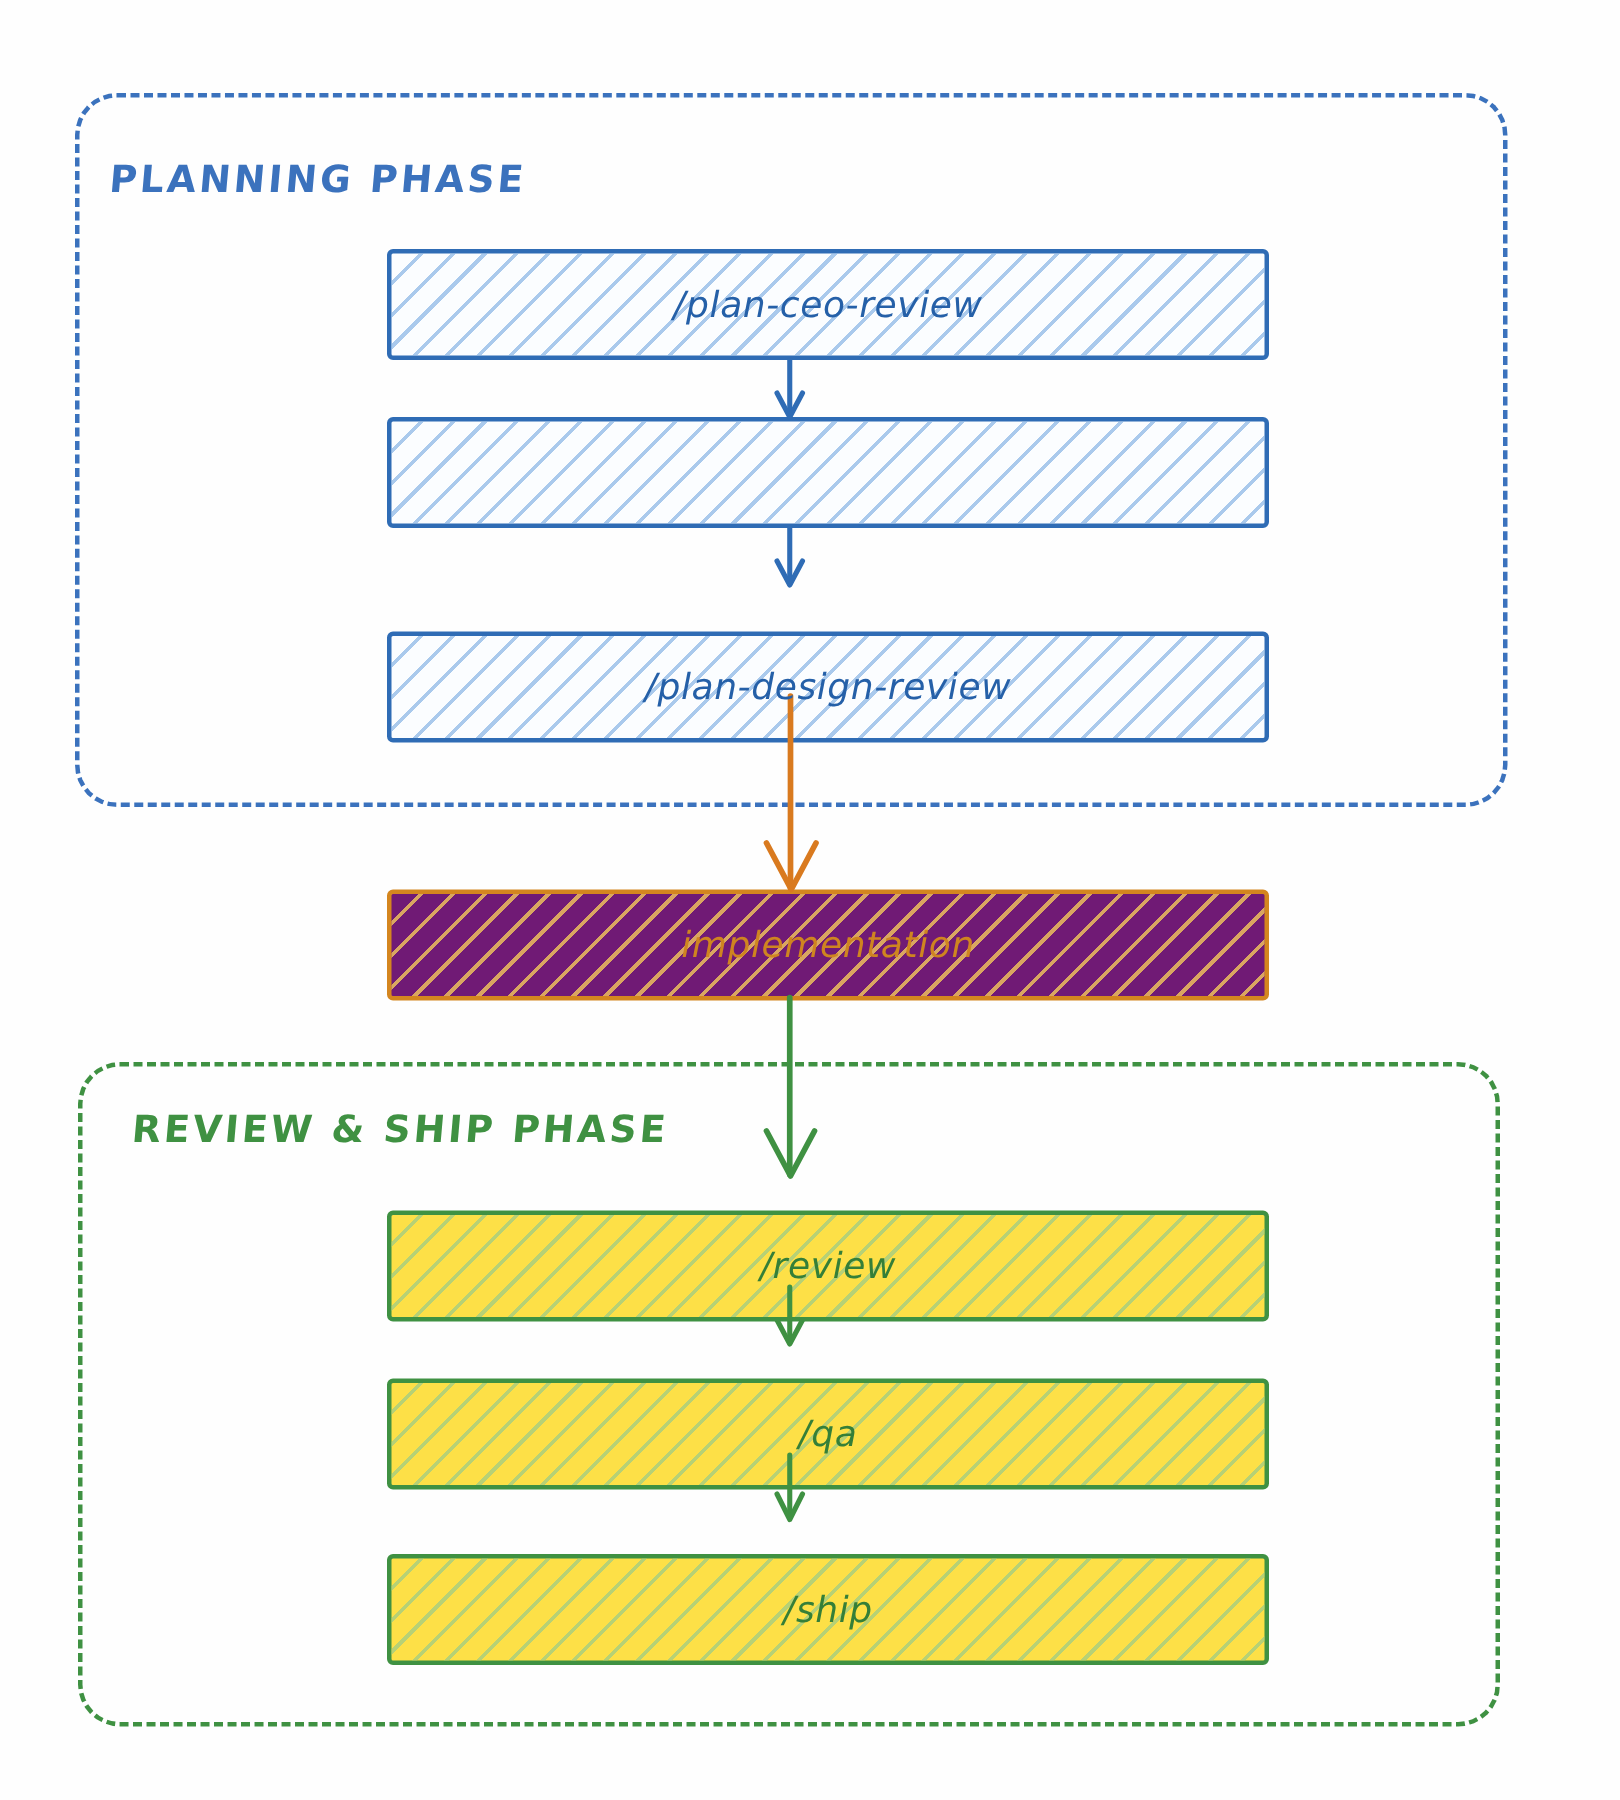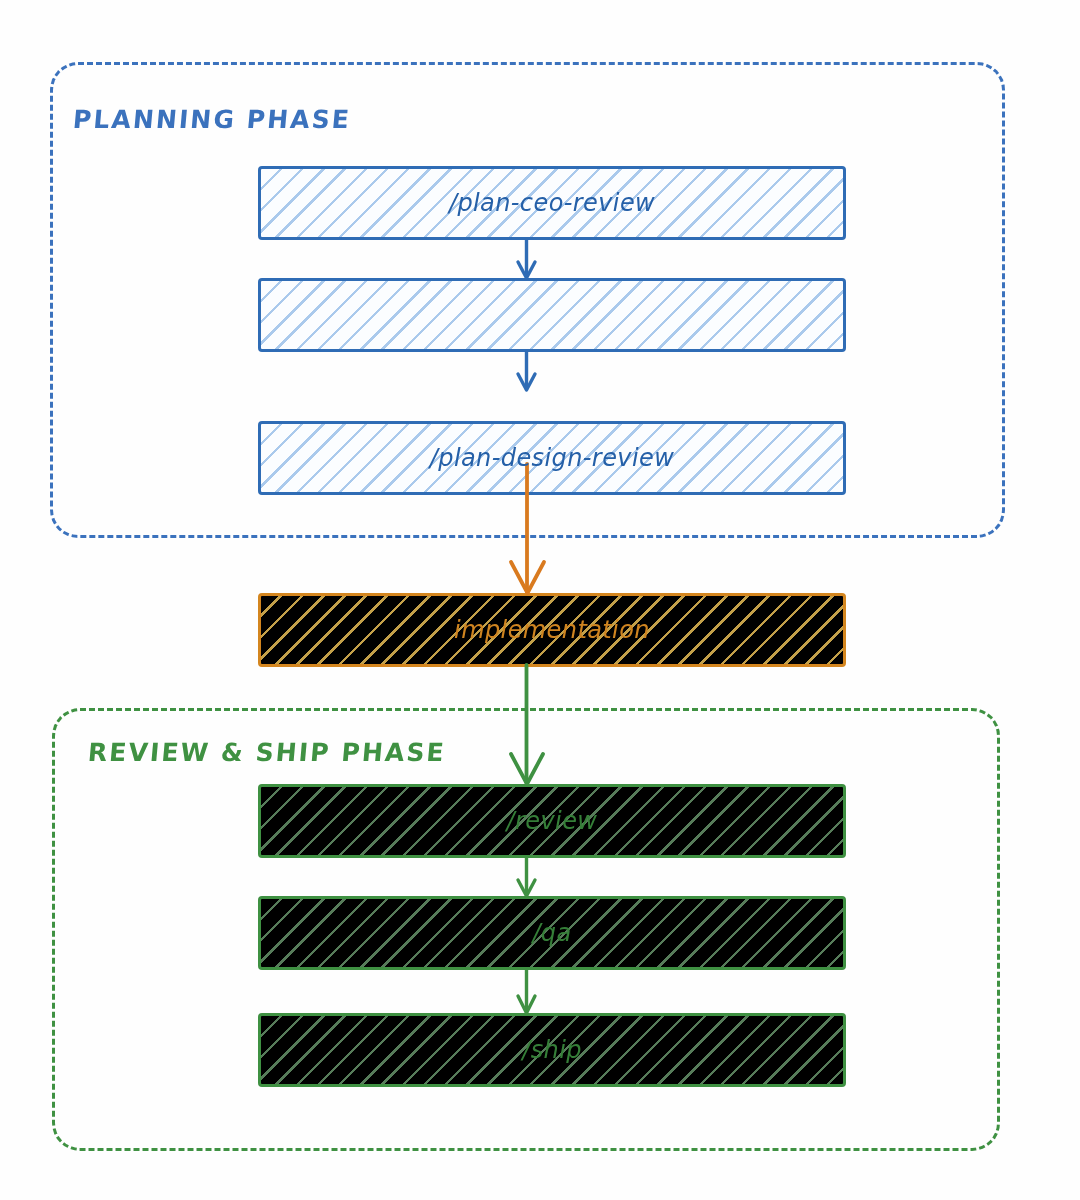--- a/index.html
+++ b/index.html
@@ -113,37 +113,38 @@
       rgba(120,170,225,0.62) 2.4px,
       rgba(255,255,255,0) 2.4px,
       rgba(255,255,255,0) 15px
     );
   }
   .node.blue .node-label { color: #2560a8; }
 
   
   .node.amber {
     border-color: #d4861f;
-    background: #000000;
+    background: #701a75;
   }
   .node.amber .hatch {
     background-image: repeating-linear-gradient(
       -45deg,
       rgba(244,200,92,0.80) 0px,
       rgba(244,200,92,0.80) 2.6px,
       rgba(255,255,255,0) 2.6px,
       rgba(255,255,255,0) 15px
     );
   }
   .node.amber .node-label { color: #cf8420; }
 
   
   .node.green {
     border-color: #3f9142;
-    background: #000000;
+    background: #fde047;
+    margin-top: 23px;
   }
   .node.green .hatch {
     background-image: repeating-linear-gradient(
       -45deg,
       rgba(140,200,145,0.62) 0px,
       rgba(140,200,145,0.62) 2.4px,
       rgba(255,255,255,0) 2.4px,
       rgba(255,255,255,0) 15px
     );
   }

